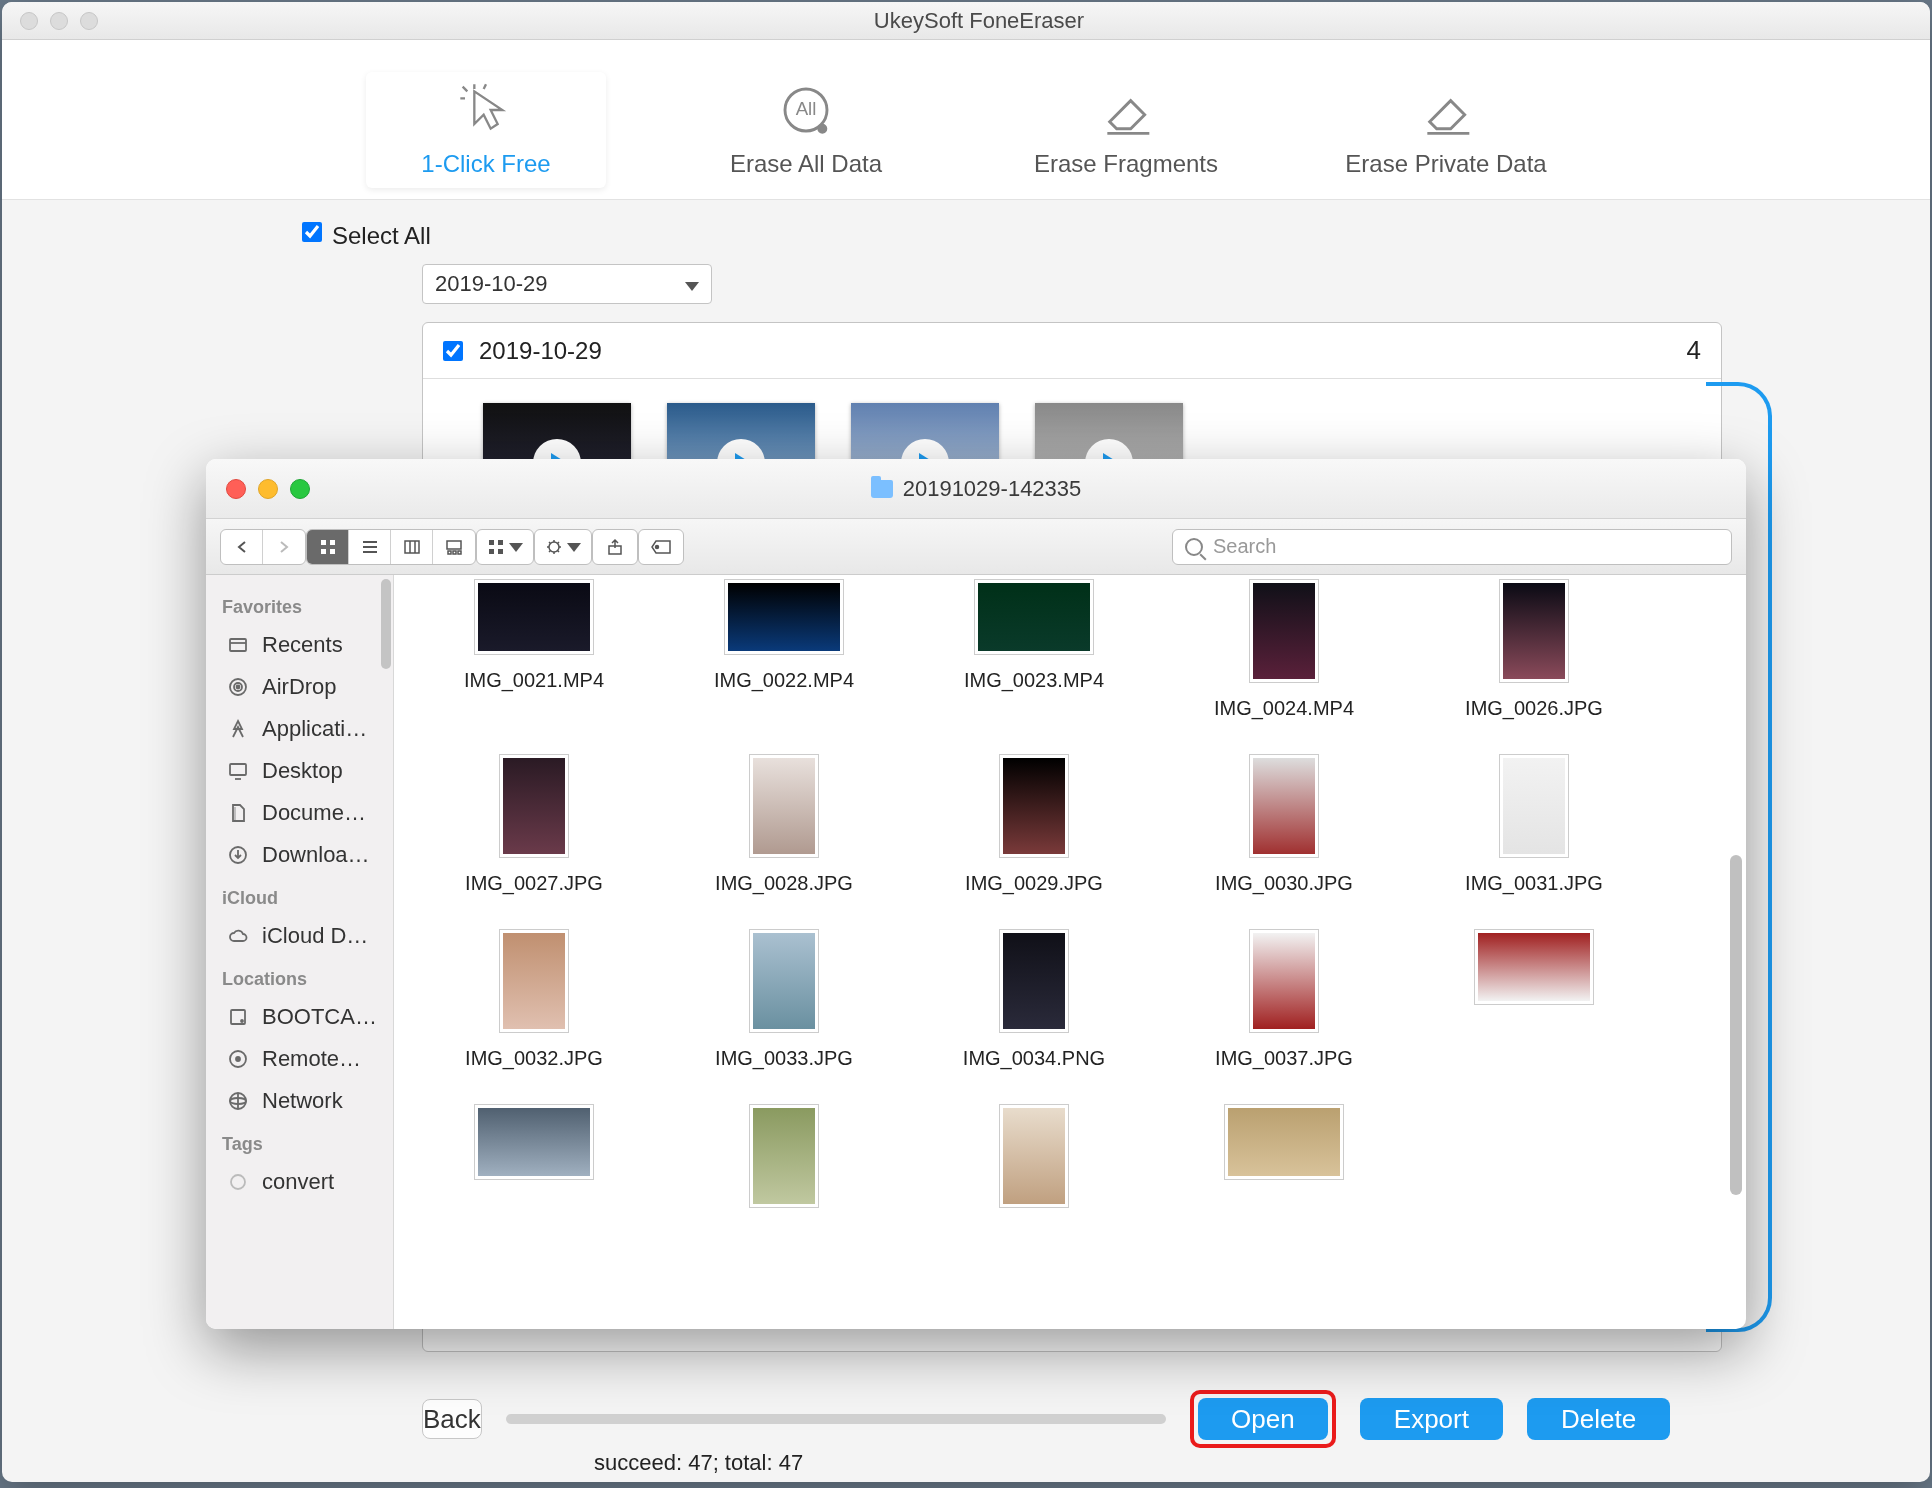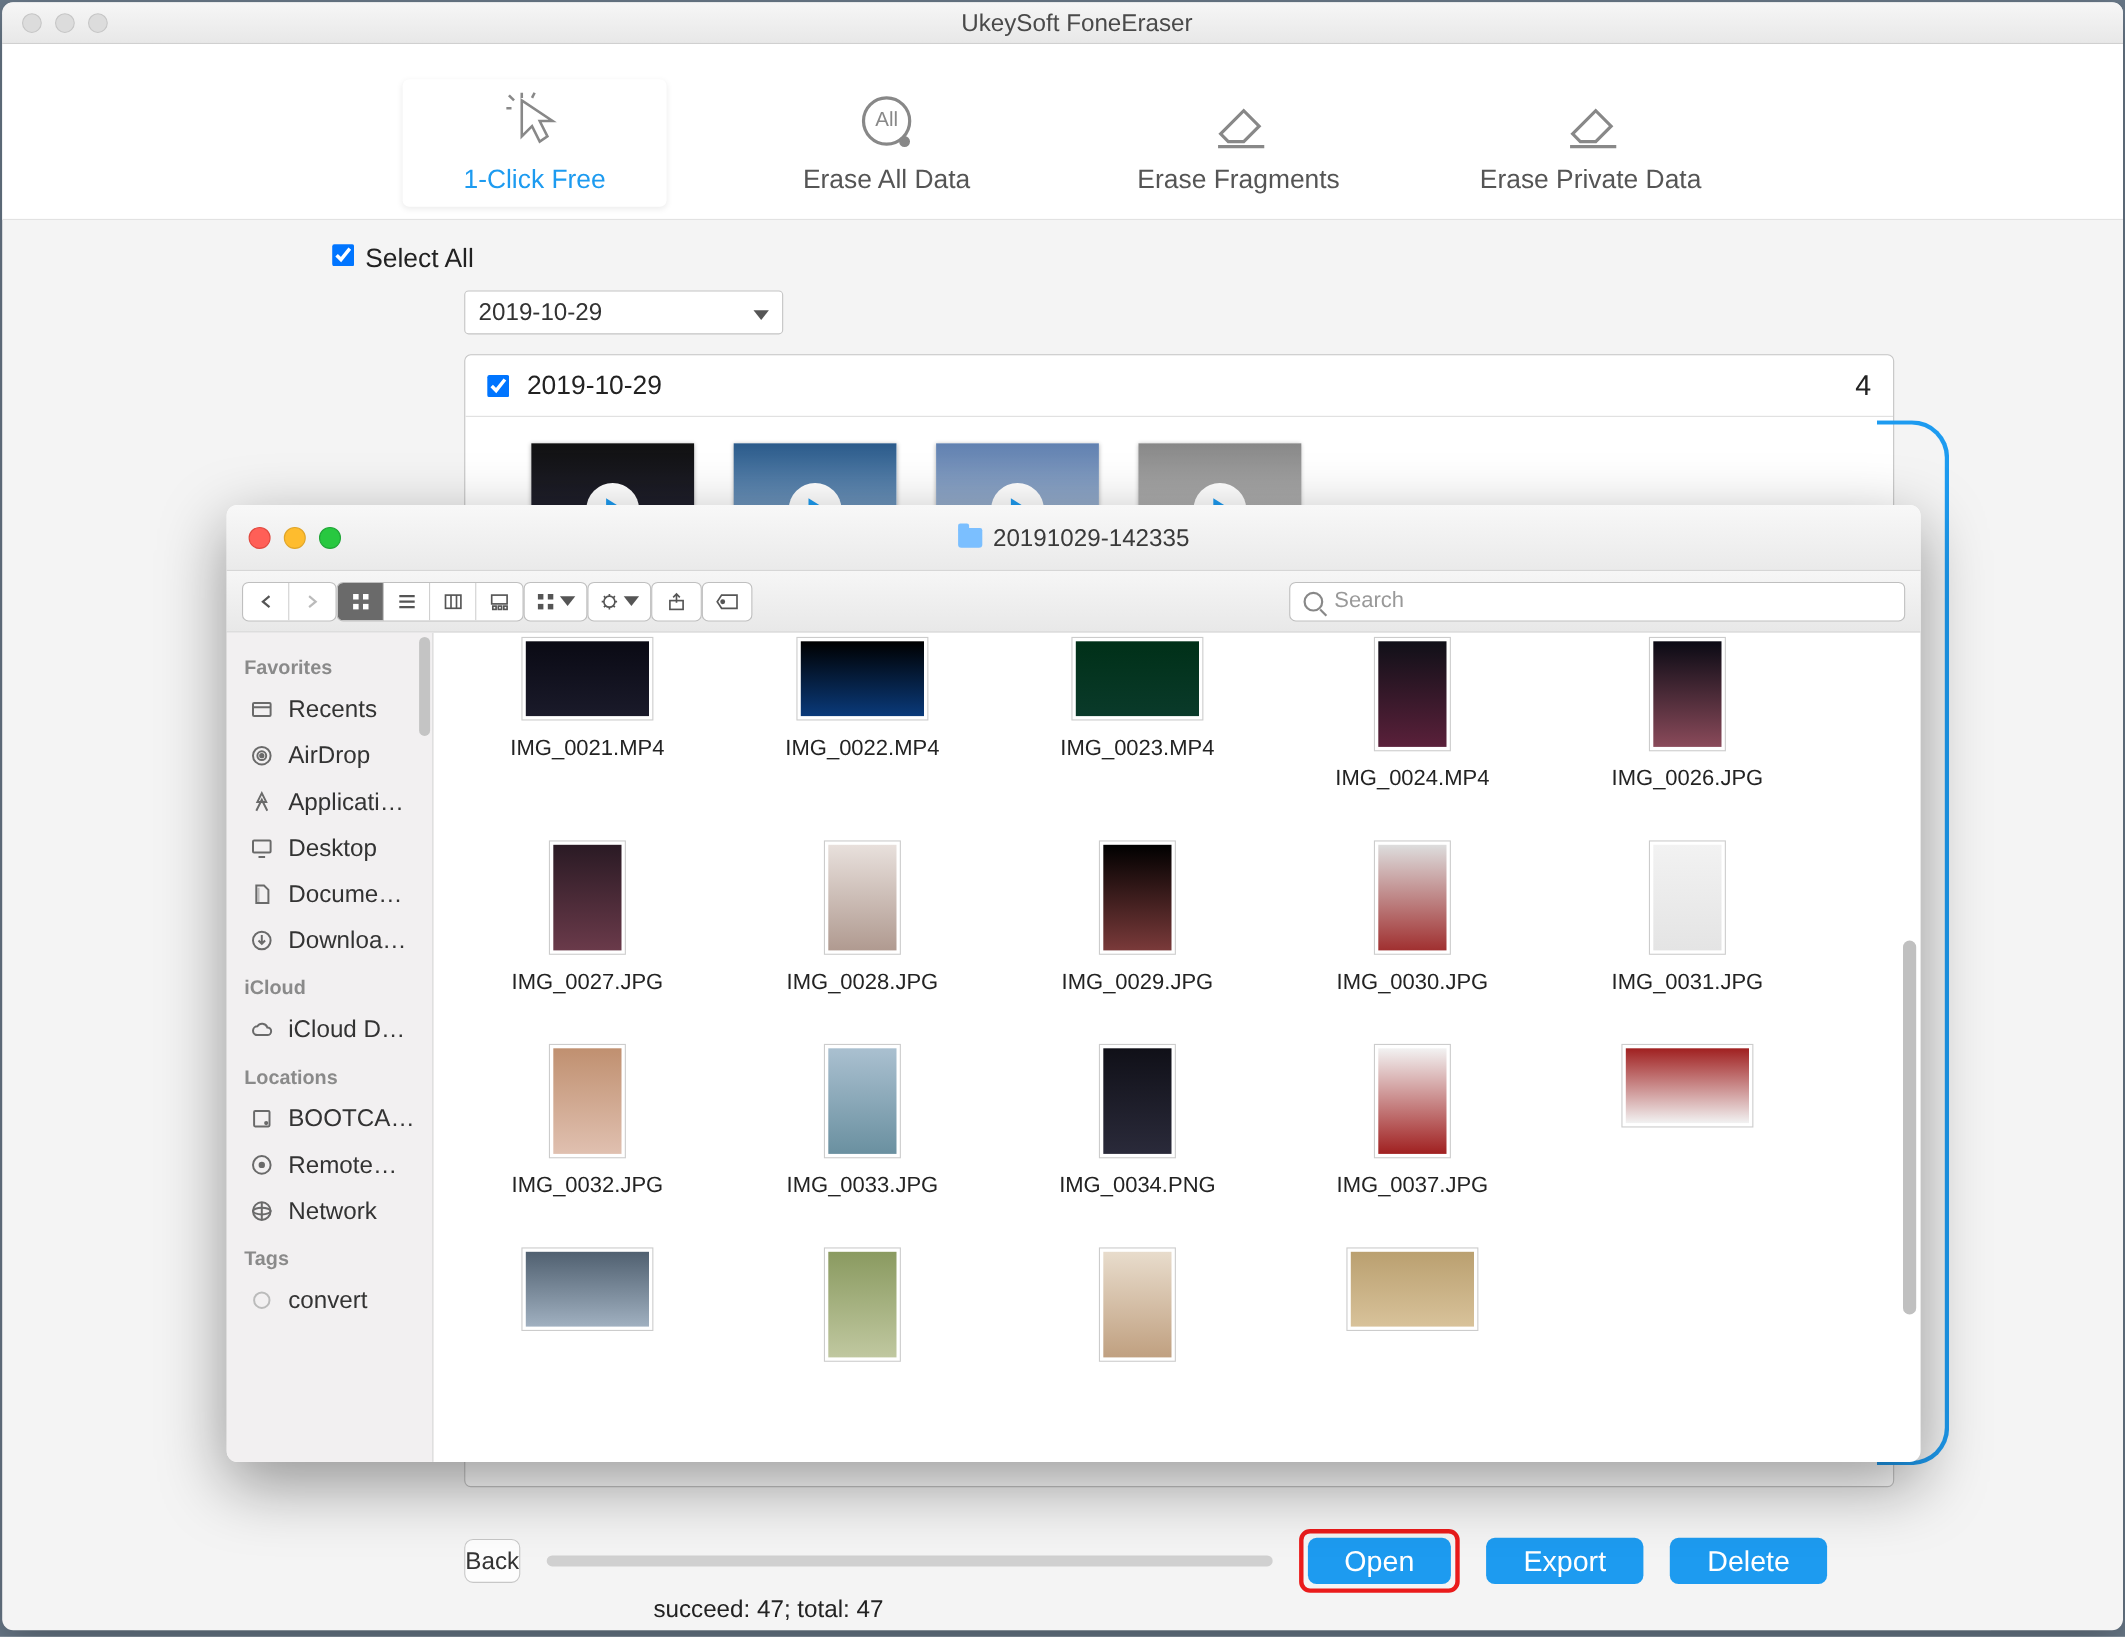--- a/index.html
+++ b/index.html
@@ -30,21 +30,21 @@
 .play-circle { position: absolute; left: 50%; top: 60%; transform: translate(-50%,-50%); width: 48px; height: 48px; border-radius: 50%; background: #fff; display: flex; align-items: center; justify-content: center; }
 .play-circle::after { content: ""; border-left: 16px solid #1d9bf0; border-top: 10px solid transparent; border-bottom: 10px solid transparent; margin-left: 4px; }
 .vt1 { background: linear-gradient(#111,#2a2a40); }
 .vt2 { background: linear-gradient(#2a5a8a,#a0c0e0); }
 .vt3 { background: linear-gradient(#6080b0,#c0d0e0); }
 .vt4 { background: linear-gradient(#888,#ccc); }
 
 .right-curve { position: absolute; right: 38px; top: 180px; width: 66px; height: 950px; border: 4px solid #1d9bf0; border-left: none; border-radius: 0 34px 34px 0; }
 
 .bottom-bar { position: absolute; left: 300px; right: 160px; bottom: 34px; display: flex; align-items: center; gap: 24px; }
-.btn-back { width: 100px; height: 40px; border-radius: 8px; background: #fdfdfd; border: 1px solid #c7c7c7; font-size: 22px; color: #333; display: flex; align-items: center; justify-content: center; }
+.btn-back { width: 100px; height: 40px; border-radius: 8px; background: #fdfdfd; border: 1px solid #c7c7c7; font-size: 26px; color: #333; display: flex; align-items: center; justify-content: center; }
 .progress { flex: 0 0 660px; height: 10px; background: #d0d0d0; border-radius: 5px; }
 .btn-blue { height: 42px; border-radius: 8px; background: #1d9bf0; color: #fff; font-size: 26px; display: flex; align-items: center; justify-content: center; padding: 0 34px; }
 .open-highlight { border: 4px solid #ea1b1b; border-radius: 10px; padding: 4px; }
 .status-text { position: absolute; left: 472px; bottom: 6px; font-size: 22px; color: #222; }
 
 
 .finder { position: absolute; left: 206px; top: 459px; width: 1540px; height: 870px; background: #fff; border-radius: 10px; box-shadow: 0 20px 60px rgba(0,0,0,.4); overflow: hidden; display: flex; flex-direction: column; }
 .finder-titlebar { height: 60px; background: linear-gradient(#f8f8f8,#eaeaea); border-bottom: 1px solid #d2d2d2; display: flex; align-items: center; justify-content: center; position: relative; }
 .finder-traffic { position: absolute; left: 20px; display: flex; gap: 12px; }
 .dot-red { width: 20px; height: 20px; border-radius: 50%; background: #ff5f57; border: 1px solid #e1493f; }
@@ -67,21 +67,21 @@
 .finder-body { flex: 1; display: flex; overflow: hidden; }
 .sidebar { width: 188px; background: #f2f0f1; border-right: 1px solid #d8d8d8; overflow-y: auto; padding: 10px 0 20px 0; position: relative; }
 .sidebar::-webkit-scrollbar { width: 10px; }
 .side-scroll { position: absolute; right: 2px; top: 4px; width: 10px; height: 90px; background: #c4c4c4; border-radius: 5px; }
 .sb-section { font-size: 18px; color: #8a8a8a; padding: 12px 16px 6px 16px; font-weight: 600; }
 .sb-item { display: flex; align-items: center; gap: 12px; padding: 8px 14px 8px 20px; font-size: 22px; color: #333; cursor: pointer; white-space: nowrap; overflow: hidden; text-overflow: ellipsis; }
 .sb-icon { width: 24px; height: 24px; flex-shrink: 0; display: flex; align-items: center; justify-content: center; color: #6a6a6a; }
 
 .file-pane { flex: 1; overflow-y: auto; padding: 4px 20px 20px 40px; position: relative; }
 .file-scroll { position: absolute; right: 4px; top: 280px; width: 12px; height: 340px; background: #c0c0c0; border-radius: 6px; }
-.grid { display: flex; flex-wrap: wrap; gap: 44px 50px; }
+.grid { display: flex; flex-wrap: wrap; gap: 34px 50px; }
 .file-col { width: 200px; display: flex; flex-direction: column; align-items: center; gap: 14px; }
 .file-thumb { border: 1px solid #ccc; background: #fff; padding: 3px; display: flex; align-items: center; justify-content: center; }
 .file-thumb.wide { width: 120px; height: 76px; }
 .file-thumb.tall { width: 70px; height: 104px; }
 .inner-img { width: 100%; height: 100%; background: #334; }
 .file-name { font-size: 20px; color: #232323; text-align: center; white-space: nowrap; }
 
 
 .c0{background:linear-gradient(#0a0a14,#1a1a2a);} .c1{background:linear-gradient(#000,#0a3a7a);} .c2{background:linear-gradient(#003018,#0a3a2a);} .c3{background:linear-gradient(#101018,#5a203a);} .c4{background:linear-gradient(#8a8a2a,#bcb040);}
 .c5{background:linear-gradient(#0a0a14,#8a4a5a);} .c6{background:linear-gradient(#2a1a24,#6a3a4a);} .c7{background:linear-gradient(#e8e0dc,#b09a90);} .c8{background:linear-gradient(#000,#7a3a3a);} .c9{background:linear-gradient(#ddd,#a03030);}

